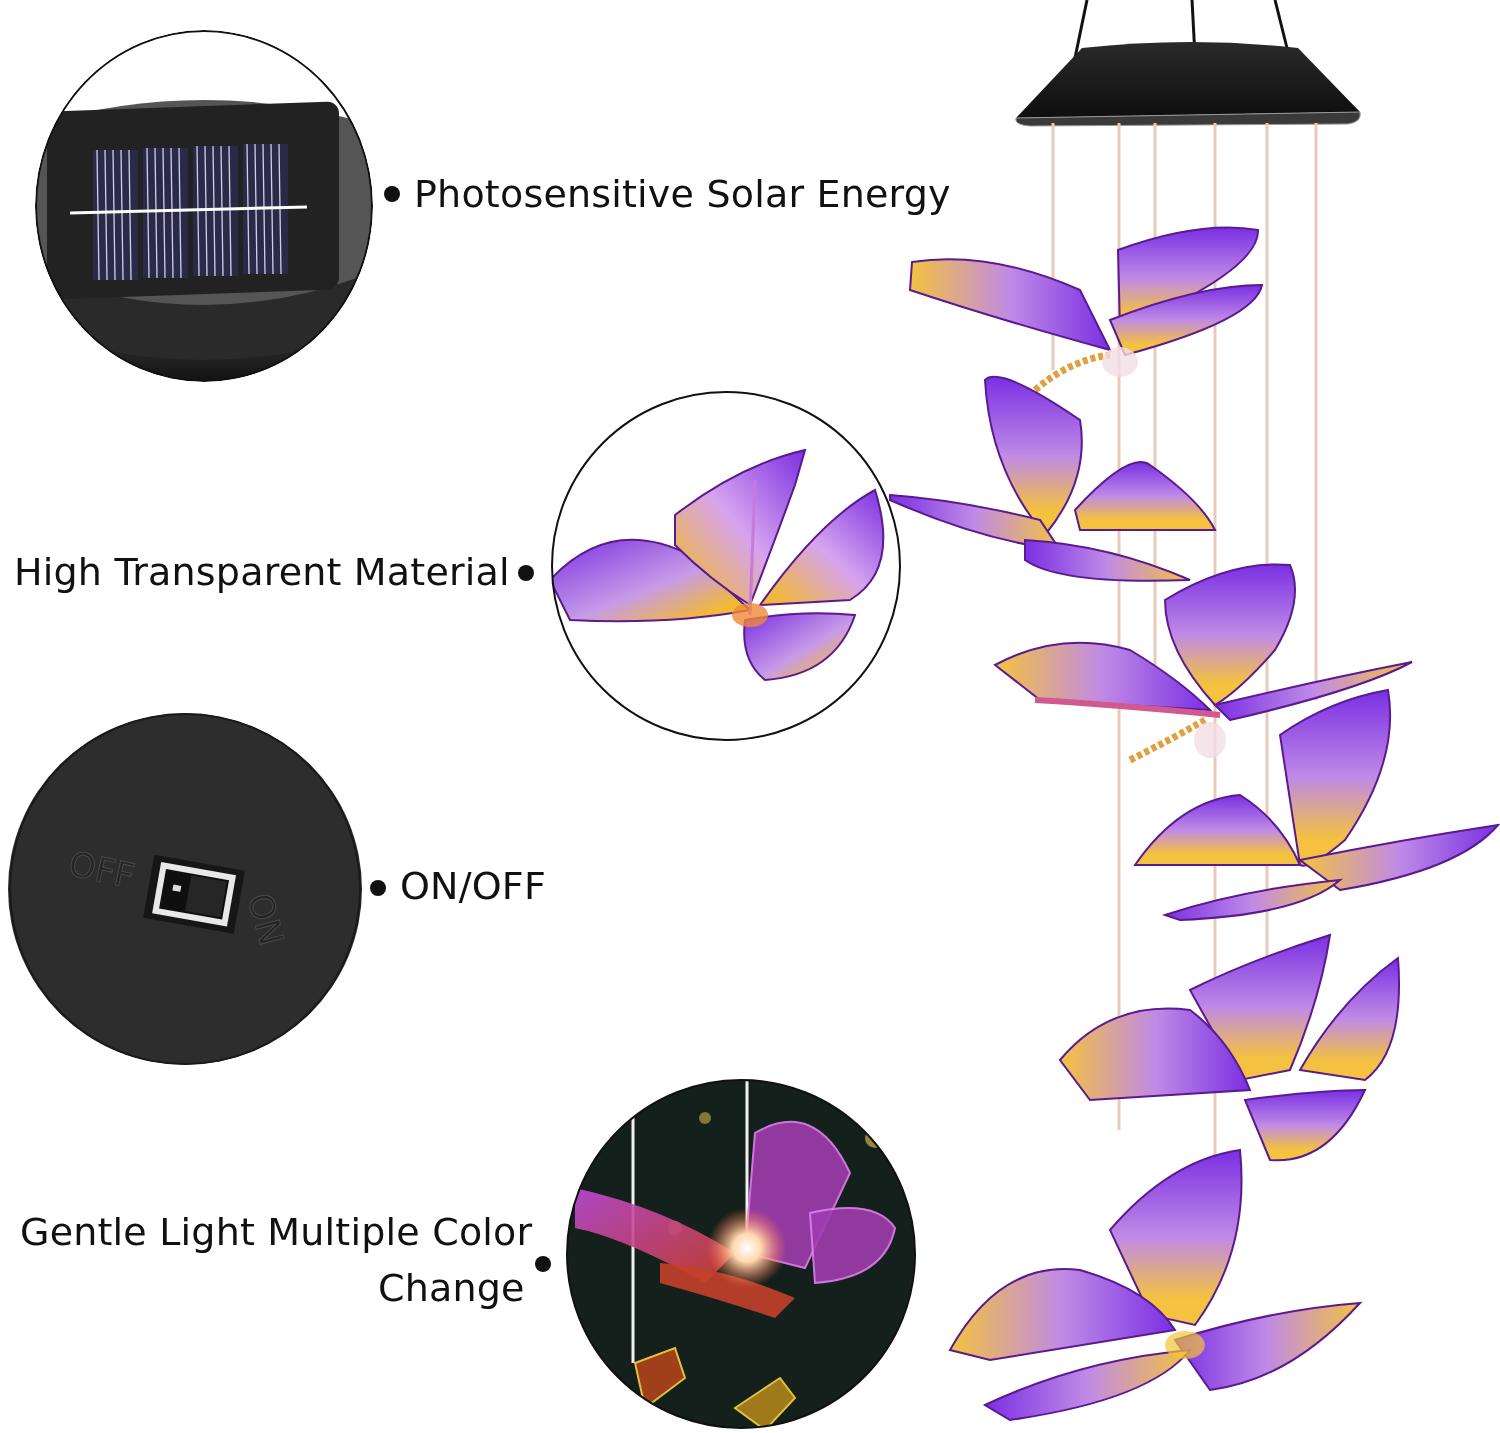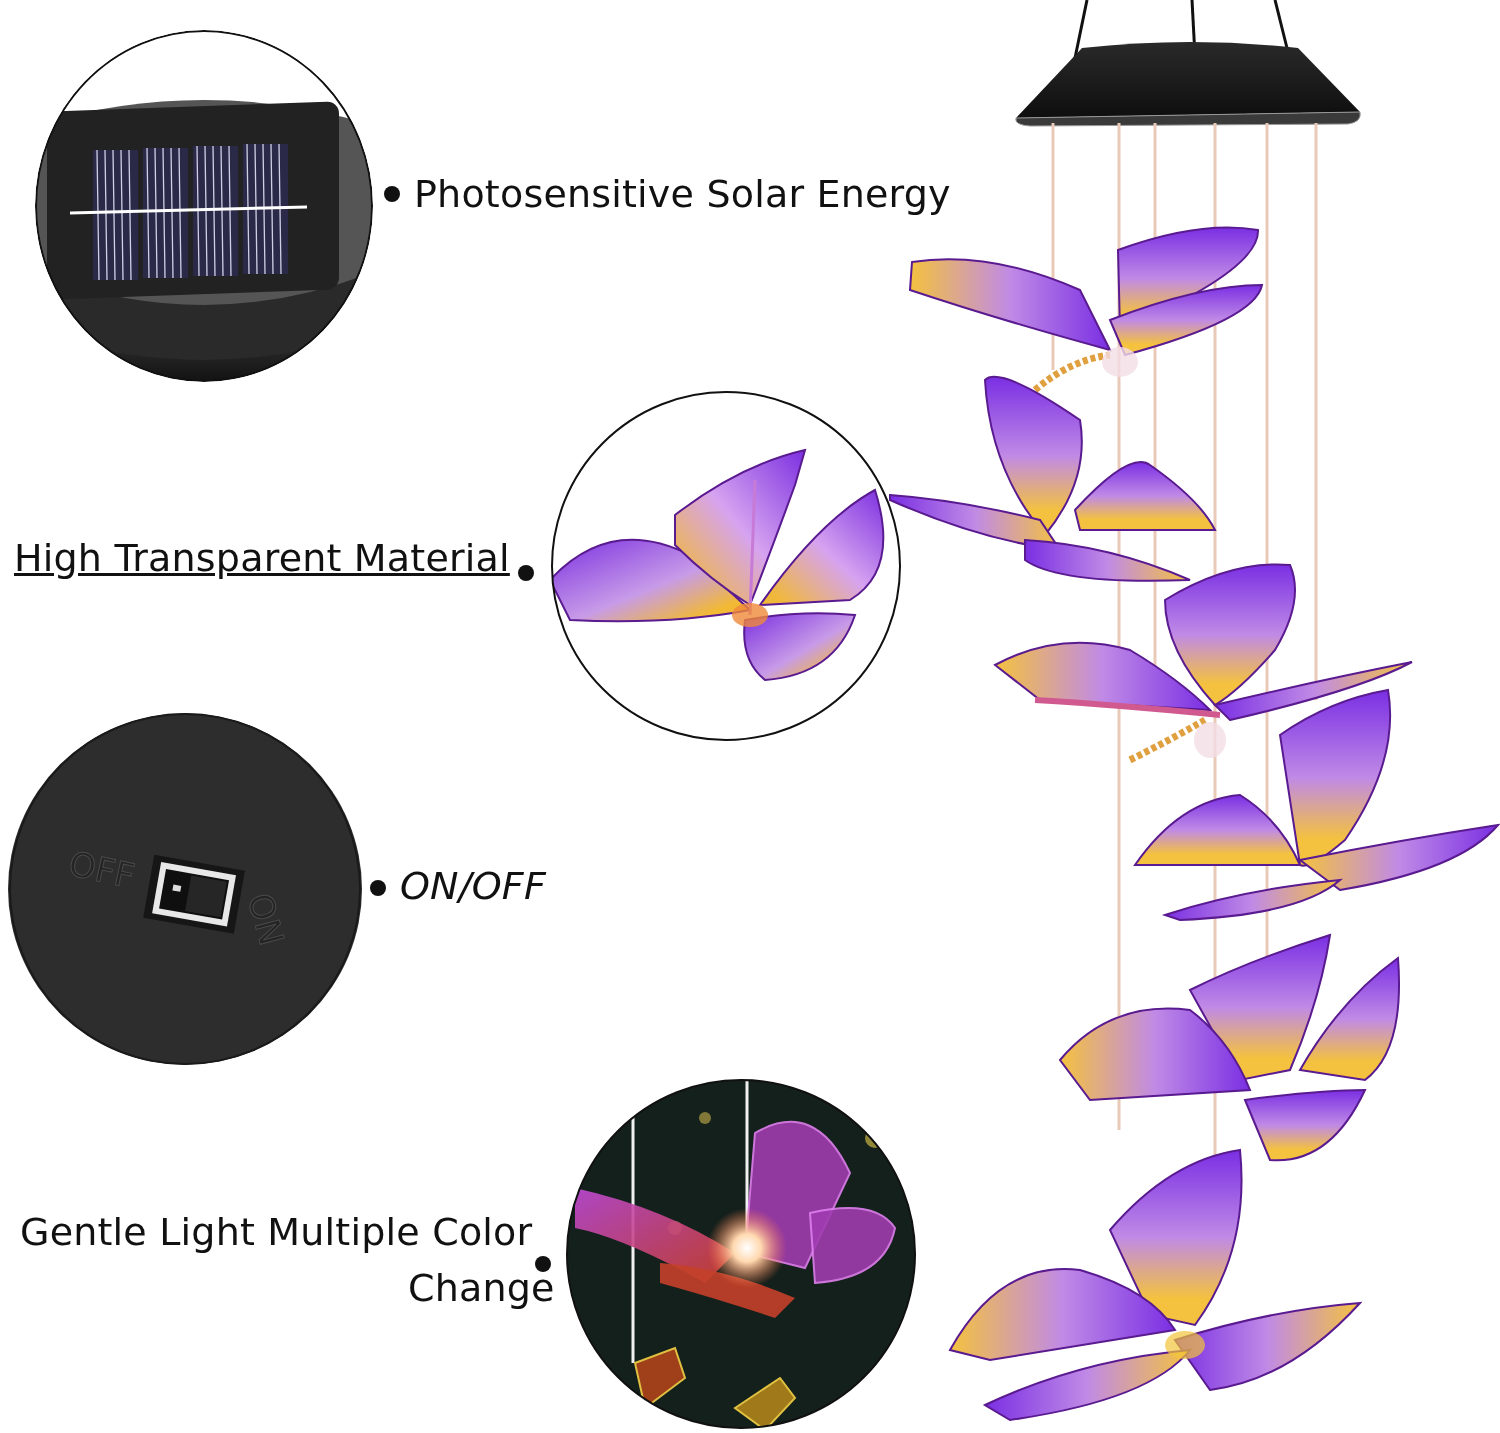--- a/index.html
+++ b/index.html
@@ -62,21 +62,21 @@
         <line x1="35" y1="183" x2="272" y2="177" stroke="#ffffff" stroke-width="3"></line>
       </g>
     </g>
     <ellipse cx="169" cy="176" rx="168" ry="175" fill="none" stroke="#111" stroke-width="2"></ellipse>
   </svg>
 </div>
 <div class="bullet" style="left:384px; top:186px;"></div>
 <div class="label" style="left:414px; top:172px;">Photosensitive Solar Energy</div>
 
 <div class="bullet" style="left:518px; top:565px;"></div>
-<div class="label" style="left:14px; top:536px;text-decoration:underline;">High Transparent Material</div>
+<div class="label" style="left:14px; top:550px;">High Transparent Material</div>
 <div class="circle" style="left:550px; top:390px; width:352px; height:352px;">
   <svg width="352" height="352" viewBox="0 0 352 352">
     <defs>
       <clipPath id="c2">
           <circle cx="176" cy="176" r="174"></circle>
         </clipPath>
       <linearGradient id="wp" x1="0" y1="0" x2="1" y2="1">
         <stop offset="0" stop-color="#7b2fe0"></stop>
           <stop offset="0.55" stop-color="#c79be8"></stop>
           <stop offset="0.85" stop-color="#f2b934"></stop>
@@ -109,24 +109,24 @@
     <g transform="rotate(10 190 182)">
       <rect x="140" y="150" width="92" height="64" fill="#161616"></rect>
       <rect x="148" y="156" width="76" height="52" fill="#e8e8e8"></rect>
       <rect x="154" y="162" width="64" height="40" fill="#0f0f0f"></rect>
       <rect x="180" y="164" width="36" height="36" fill="#262626"></rect>
       <rect x="164" y="176" width="8" height="6" fill="#ddd"></rect>
     </g>
   </svg>
 </div>
 <div class="bullet" style="left:370px; top:880px;"></div>
-<div class="label" style="left:400px; top:864px;font-style:italic;">ON/OFF</div>
+<div class="label" style="left:400px; top:864px;">ON/OFF</div>
 
 <div class="label" style="left:20px; top:1210px;text-align:right;">Gentle Light Multiple Color</div>
-<div class="label" style="left:378px; top:1266px;margin-left:30px;">Change</div>
+<div class="label" style="left:378px; top:1266px;">Change</div>
 <div class="bullet" style="left:535px; top:1256px;"></div>
 <div class="circle" style="left:565px; top:1078px; width:352px; height:352px;">
   <svg width="352" height="352" viewBox="0 0 352 352">
     <defs>
       <clipPath id="c4">
           <circle cx="176" cy="176" r="174"></circle>
         </clipPath>
       <radialGradient id="glow" cx="0.5" cy="0.5" r="0.5">
         <stop offset="0" stop-color="#ffffff"></stop>
           <stop offset="0.35" stop-color="#ffd9b0"></stop>

